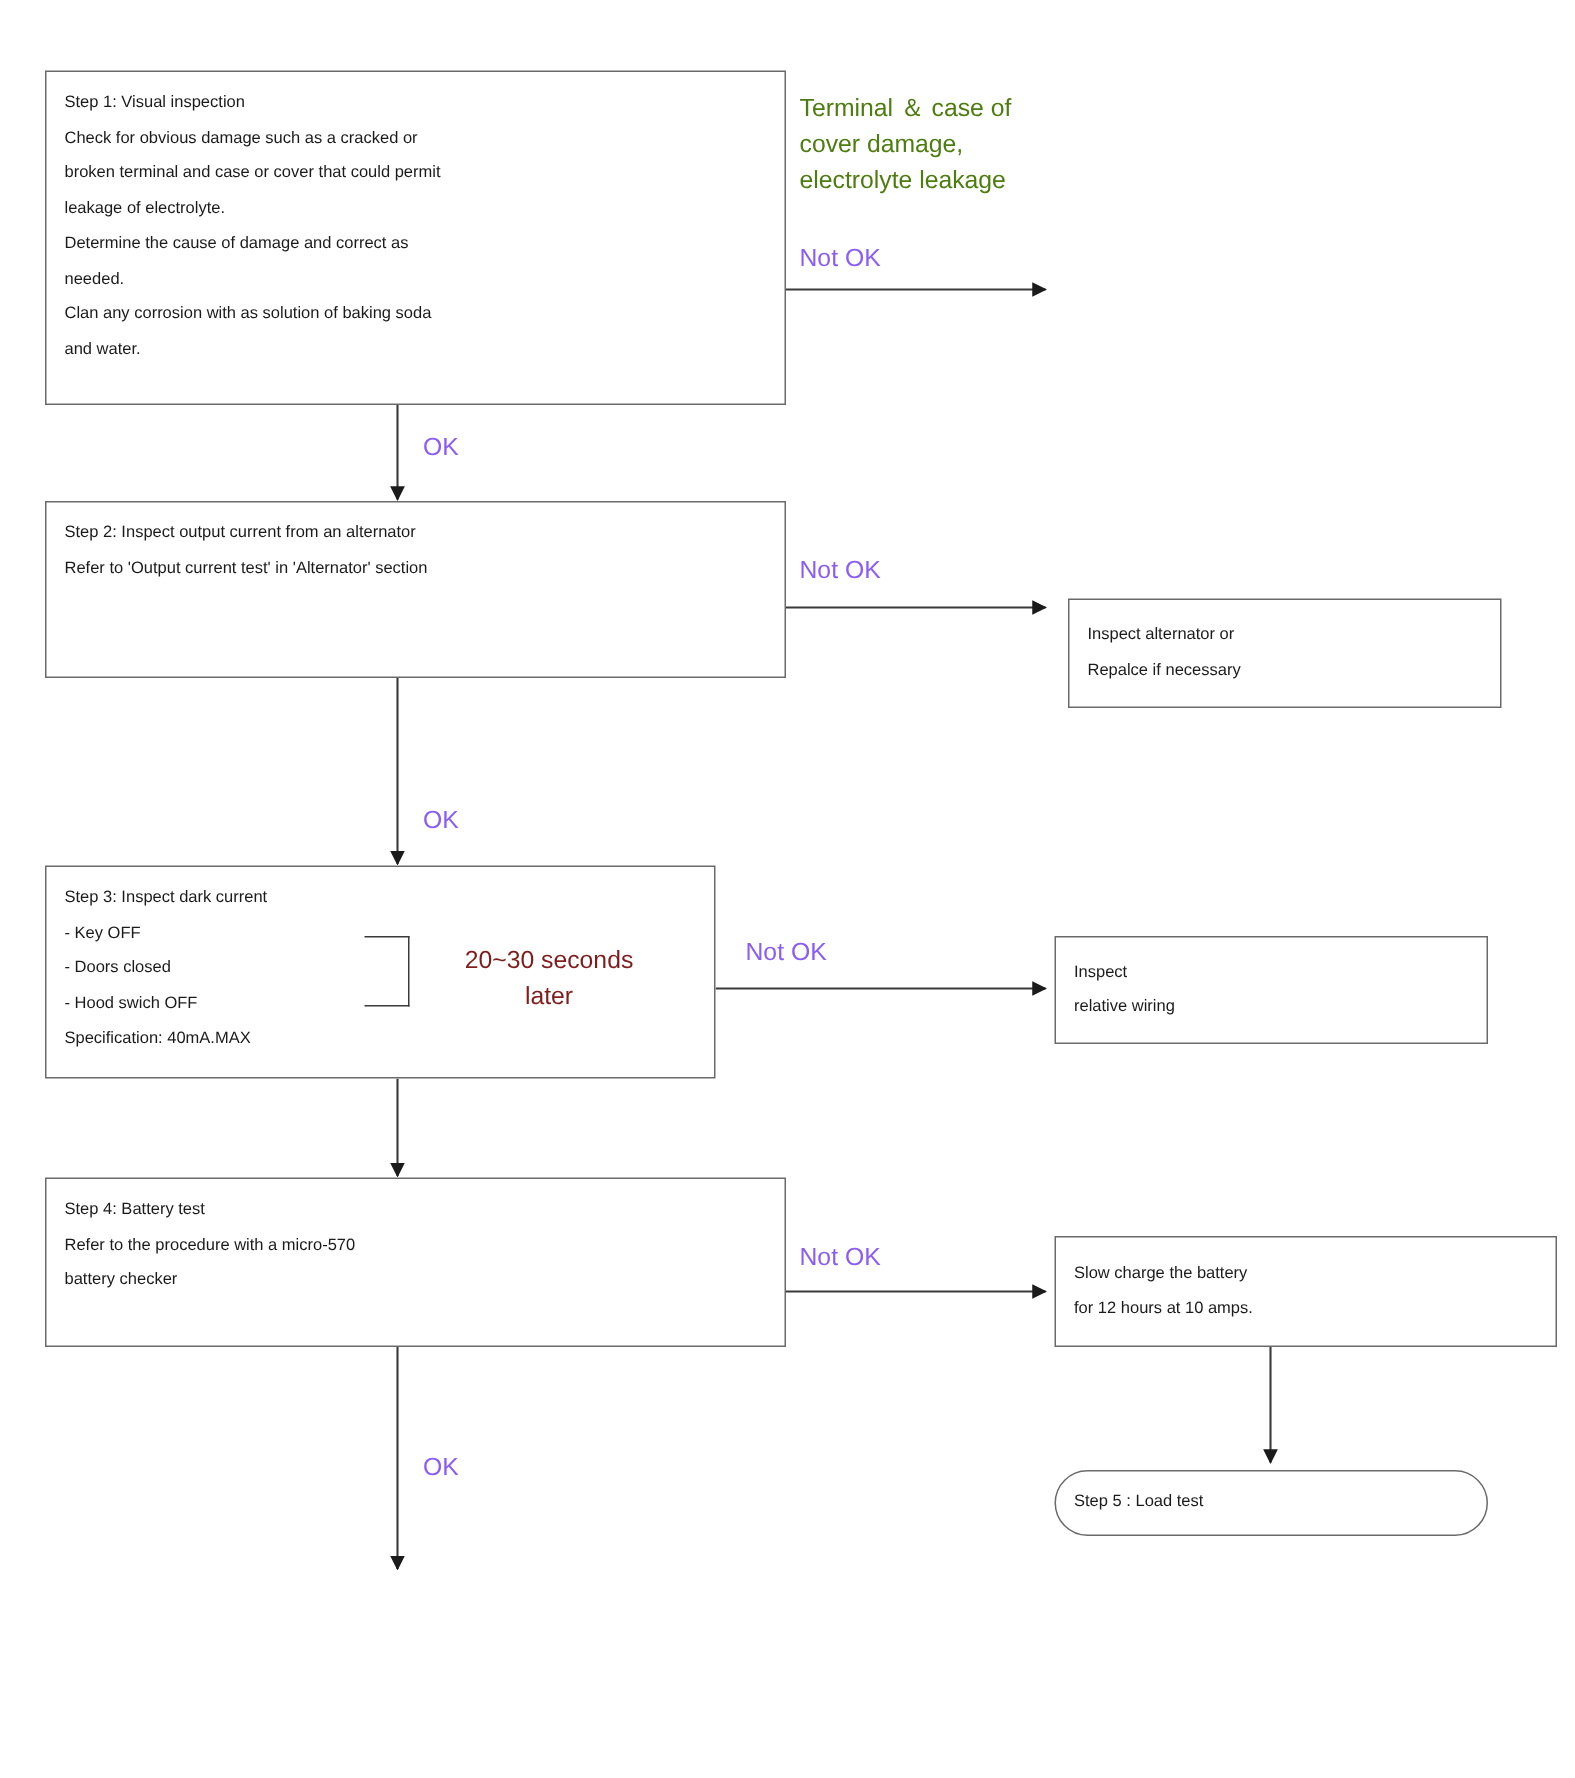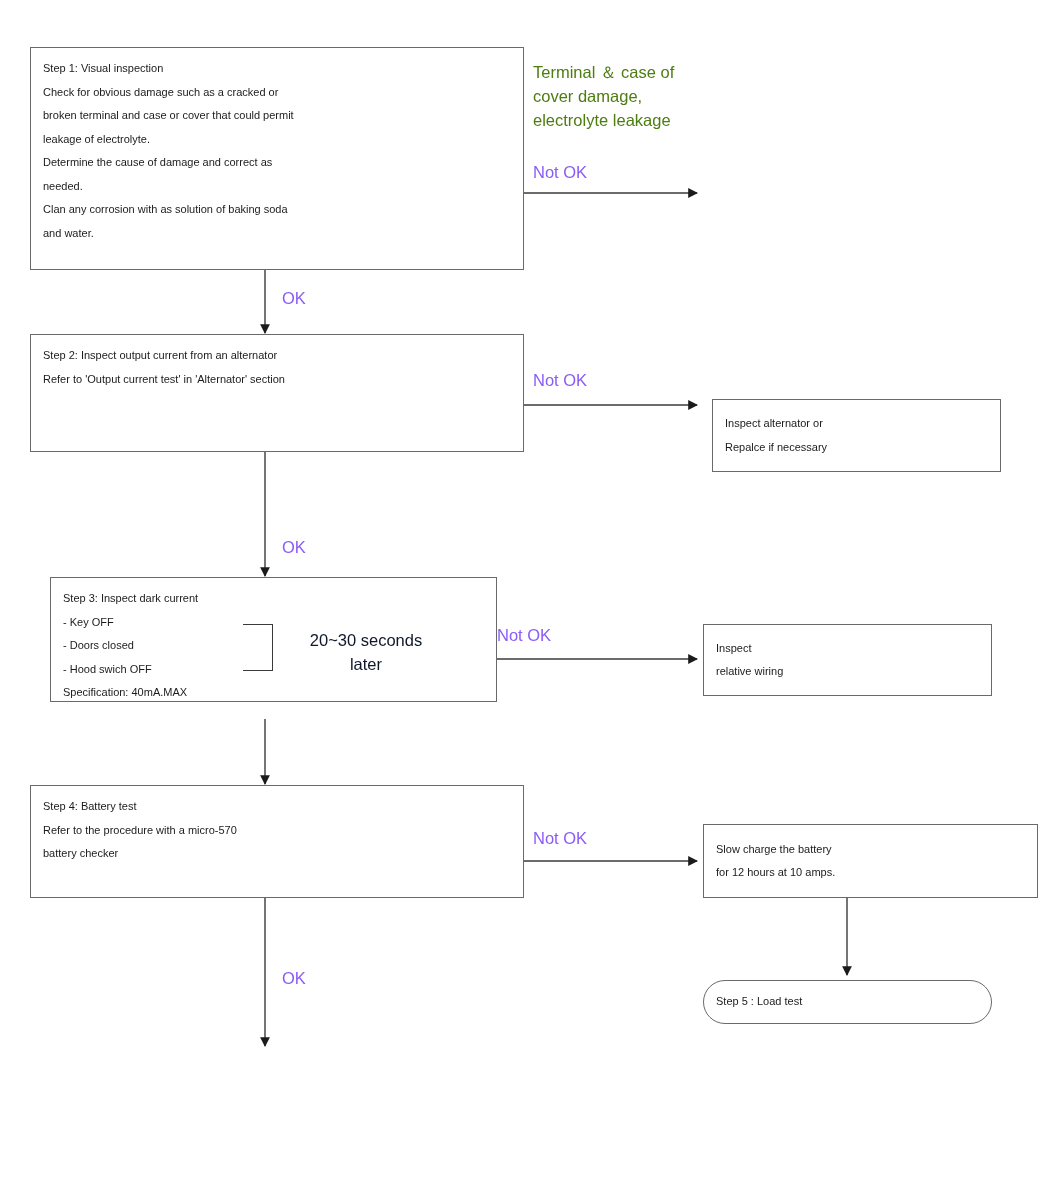--- a/index.html
+++ b/index.html
@@ -62,21 +62,21 @@
     position: absolute;
     font-size: 16.5px;
     line-height: 24px;
     color: #4d7c0f;
     white-space: pre-line;
   }
   .timer-label {
     position: absolute;
     font-size: 16.5px;
     line-height: 24px;
-    color: #0f172a;
+    color: #7f1d1d;
     text-align: center;
     white-space: pre-line;
   }
   
   .bracket {
     position: absolute;
     box-sizing: border-box;
     border-top: 1.5px solid #3a3a3a;
     border-right: 1.5px solid #3a3a3a;
     border-bottom: 1.5px solid #3a3a3a;
@@ -119,21 +119,21 @@
 broken terminal and case or cover that could permit
 leakage of electrolyte.
 Determine the cause of damage and correct as
 needed.
 Clan any corrosion with as solution of baking soda
 and water.</div>
 
   <div class="node pad" style="left:30px; top:334px; width:494px; height:118px;">Step 2: Inspect output current from an alternator
 Refer to 'Output current test' in 'Alternator' section</div>
 
-  <div class="node pad" style="left:30px; top:577px; width:447px; height:125px;margin-left:20px;">Step 3: Inspect dark current
+  <div class="node pad" style="left:30px; top:577px; width:447px; height:142px;">Step 3: Inspect dark current
  - Key OFF
  - Doors closed
  - Hood swich OFF
    Specification: 40mA.MAX</div>
 
   <div class="node pad" style="left:30px; top:785px; width:494px; height:113px;">Step 4: Battery test
 Refer to the procedure with a micro-570
 battery checker</div>
 
 

